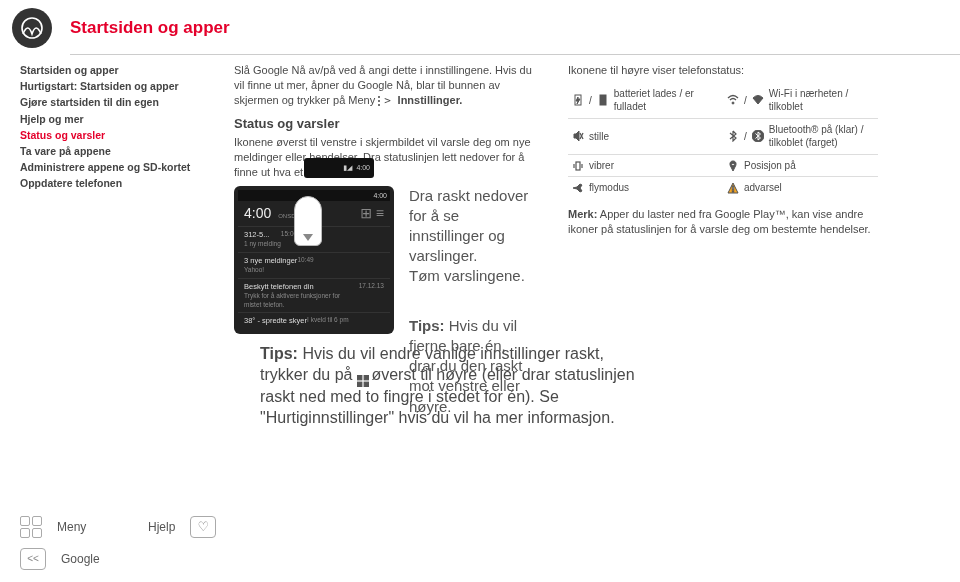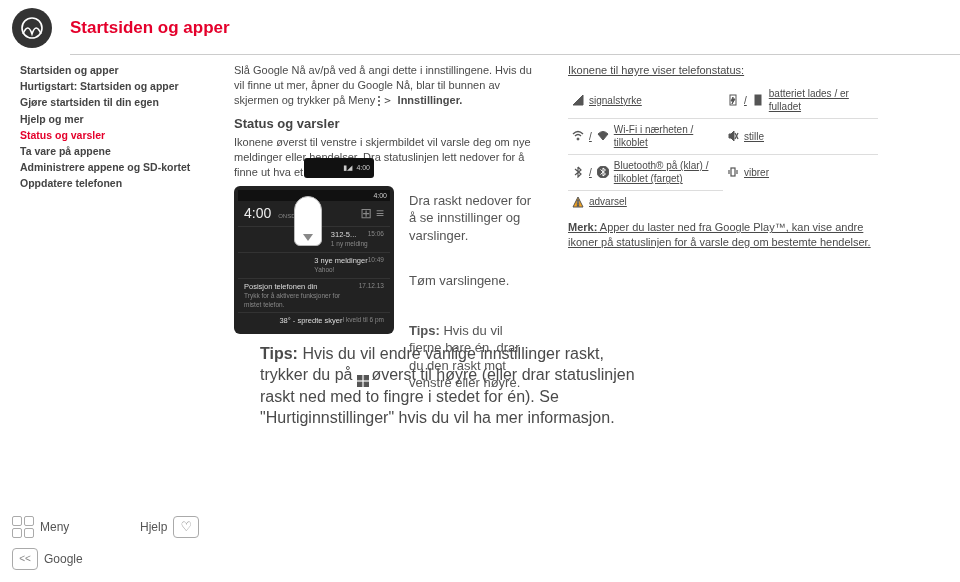--- a/index.html
+++ b/index.html
@@ -61,31 +61,30 @@
     font-size: 7px;
   }
   .phone .statusbar {
     background: #111; color: #ccc; font-size: 7px;
     text-align: right; padding: 1px 3px;
   }
   .phone .clock { font-size: 14px; color: #eee; padding: 3px 6px; }
   .phone .notif {
     border-top: 1px solid #333;
     padding: 3px 6px;
-    display: flex; justify-content: flex-end;
+    display: flex; justify-content: flex-start;
     font-size: 7px;
   }
   .phone .notif .nt { color: #ddd; font-size: 7.5px; display:block;}
   .phone .notif .ns { color: #888; font-size: 6.5px; display:block;}
   .callout {
     position: absolute;
-    font-size: 13px;
+    font-size: 15px;
     color: #555;
     width: 125px;
-    margin-top: 6px;
   }
   .callout.c1 { top: 0px; left: 175px; }
   .callout.c2 { top: 80px; left: 175px; }
   .callout.c3 { top: 130px; left: 175px; }
   .callout.c3 .bold { font-weight: bold; }
   .finger {
     position: absolute;
     top: 10px; left: 60px;
     width: 28px; height: 50px;
     background: #fff;
@@ -140,22 +139,23 @@
     bottom: 10px;
     display: grid;
     grid-template-columns: 120px 120px;
     grid-template-rows: 26px 26px;
     gap: 6px 8px;
     align-items: center;
     font-size: 12px;
     color: #555;
   }
   .f-btn {
-    display: flex; align-items: center; gap: 6px;
+    display: flex; align-items: center; gap: 15px;
     cursor: pointer;
+    margin-left: 8px;
   }
   .f-icon-box {
     width: 26px; height: 22px;
     border: 1.5px solid #aaa;
     border-radius: 4px;
     display:flex; align-items:center; justify-content:center;
     font-size: 10px; color:#888;
   }
   .f-icon-grid {
     width: 22px; height: 22px;
@@ -229,52 +229,44 @@
         </div>
         <div class="notif">
           <div>
               <span class="nt">3 nye meldinger</span>
               <span class="ns">Yahoo!</span>
             </div>
           <div class="ns">10:49</div>
         </div>
         <div class="notif">
           <div>
-              <span class="nt">Posisjon telefonen din</span>
+              <span class="nt">Beskytt telefonen din</span>
               <span class="ns">Trykk for å aktivere funksjoner for mistet telefon.</span>
             </div>
           <div class="ns">17.12.13</div>
         </div>
         <div class="notif">
           <div>
               <span class="nt">38° - spredte skyer</span>
             </div>
           <div class="ns" style="text-align:right">I kveld til 6 pm</div>
         </div>
       </div>
       <div class="finger"></div>
       <div class="callout c1">Dra raskt nedover for å se innstillinger og varslinger.</div>
       <div class="callout c2">Tøm varslingene.</div>
       <div class="callout c3">
         <span class="bold">Tips:</span><span> Hvis du vil fjerne bare én, drar du den raskt mot venstre eller høyre.</span>
       </div>
     </div>
   </div>
 
-  <div class="col" style="max-width:310px;text-decoration:underline;">
+  <div class="col" style="max-width:310px;">
     <p class="status-intro">Ikonene til høyre viser telefonstatus:</p>
     <div class="status-grid">
-      <div class="cell">
-        <span class="si">
-            <svg viewBox="0 0 12 12">
-              <path d="M1 11 L11 11 L11 1 Z"></path>
-            </svg>
-          </span>
-        <span>signalstyrke</span>
-      </div>
       <div class="cell">
         <span class="si">
             <svg viewBox="0 0 12 12">
               <rect x="3" y="1" width="6" height="10" fill="none" stroke-width="1"></rect>
               <path d="M6 3 L4 7 L6 7 L5 10 L8 5 L6 5 Z"></path>
             </svg>
           </span>
         <span>/</span>
         <span class="si">
             <svg viewBox="0 0 12 12">
@@ -330,21 +322,38 @@
         <span class="si">
             <svg viewBox="0 0 12 12">
               <rect x="4" y="2" width="4" height="8" fill="none" stroke-width="1.2"></rect>
               <line x1="2" y1="4" x2="2" y2="8" stroke-width="1.2"></line>
               <line x1="10" y1="4" x2="10" y2="8" stroke-width="1.2"></line>
             </svg>
           </span>
         <span>vibrer</span>
       </div>
 
-
+      <div class="cell">
+        <span class="si">
+            <svg viewBox="0 0 12 12">
+              <path d="M6 1 C9 1 10 4 8 7 L6 11 L4 7 C2 4 3 1 6 1 Z"></path>
+              <circle cx="6" cy="4.5" r="1.3" fill="#fff"></circle>
+            </svg>
+          </span>
+        <span>Posisjon på</span>
+      </div>
+
+      <div class="cell">
+        <span class="si">
+            <svg viewBox="0 0 12 12">
+              <path d="M1 6 L5 5 L8 2 L10 3 L8 6 L10 9 L8 10 L5 7 L1 6 Z"></path>
+            </svg>
+          </span>
+        <span>flymodus</span>
+      </div>
       <div class="cell">
         <span class="si warning-tri">
             <svg viewBox="0 0 12 12">
               <path d="M6 1 L11 11 L1 11 Z" fill="#f5a623"></path>
               <rect x="5.3" y="4" width="1.4" height="4" fill="#fff"></rect>
               <rect x="5.3" y="9" width="1.4" height="1.2" fill="#fff"></rect>
             </svg>
           </span>
         <span>advarsel</span>
       </div>

